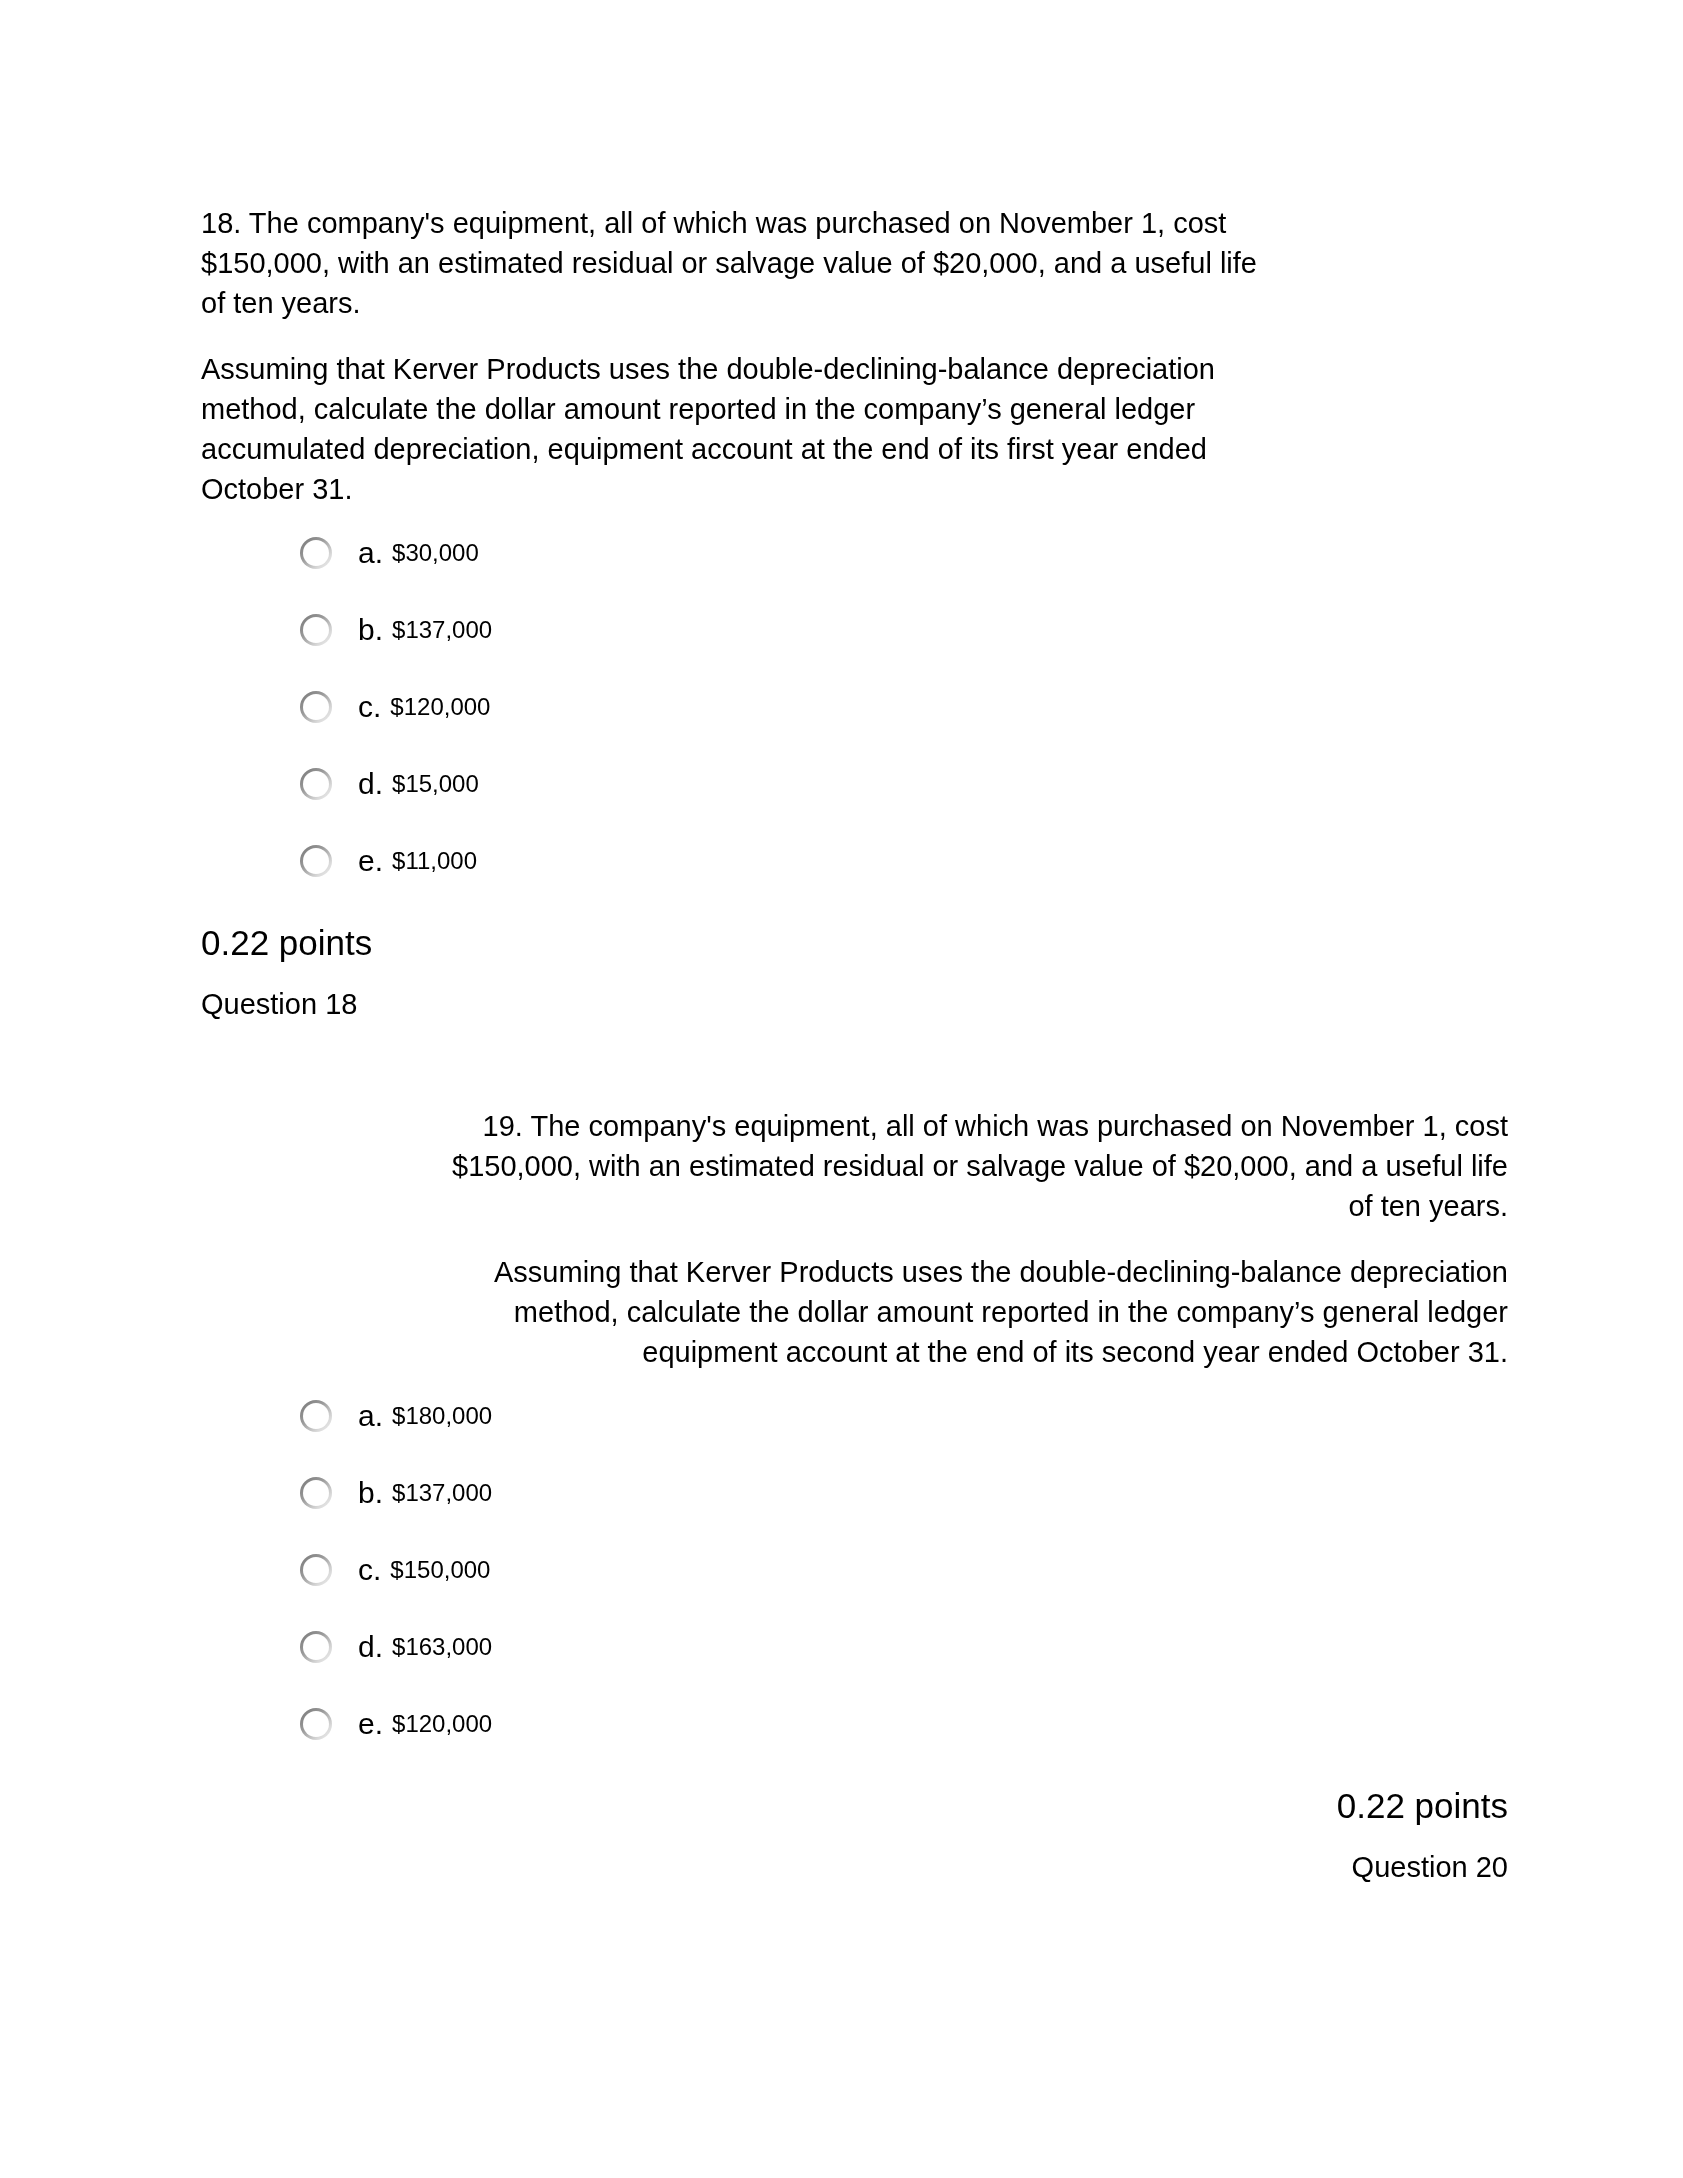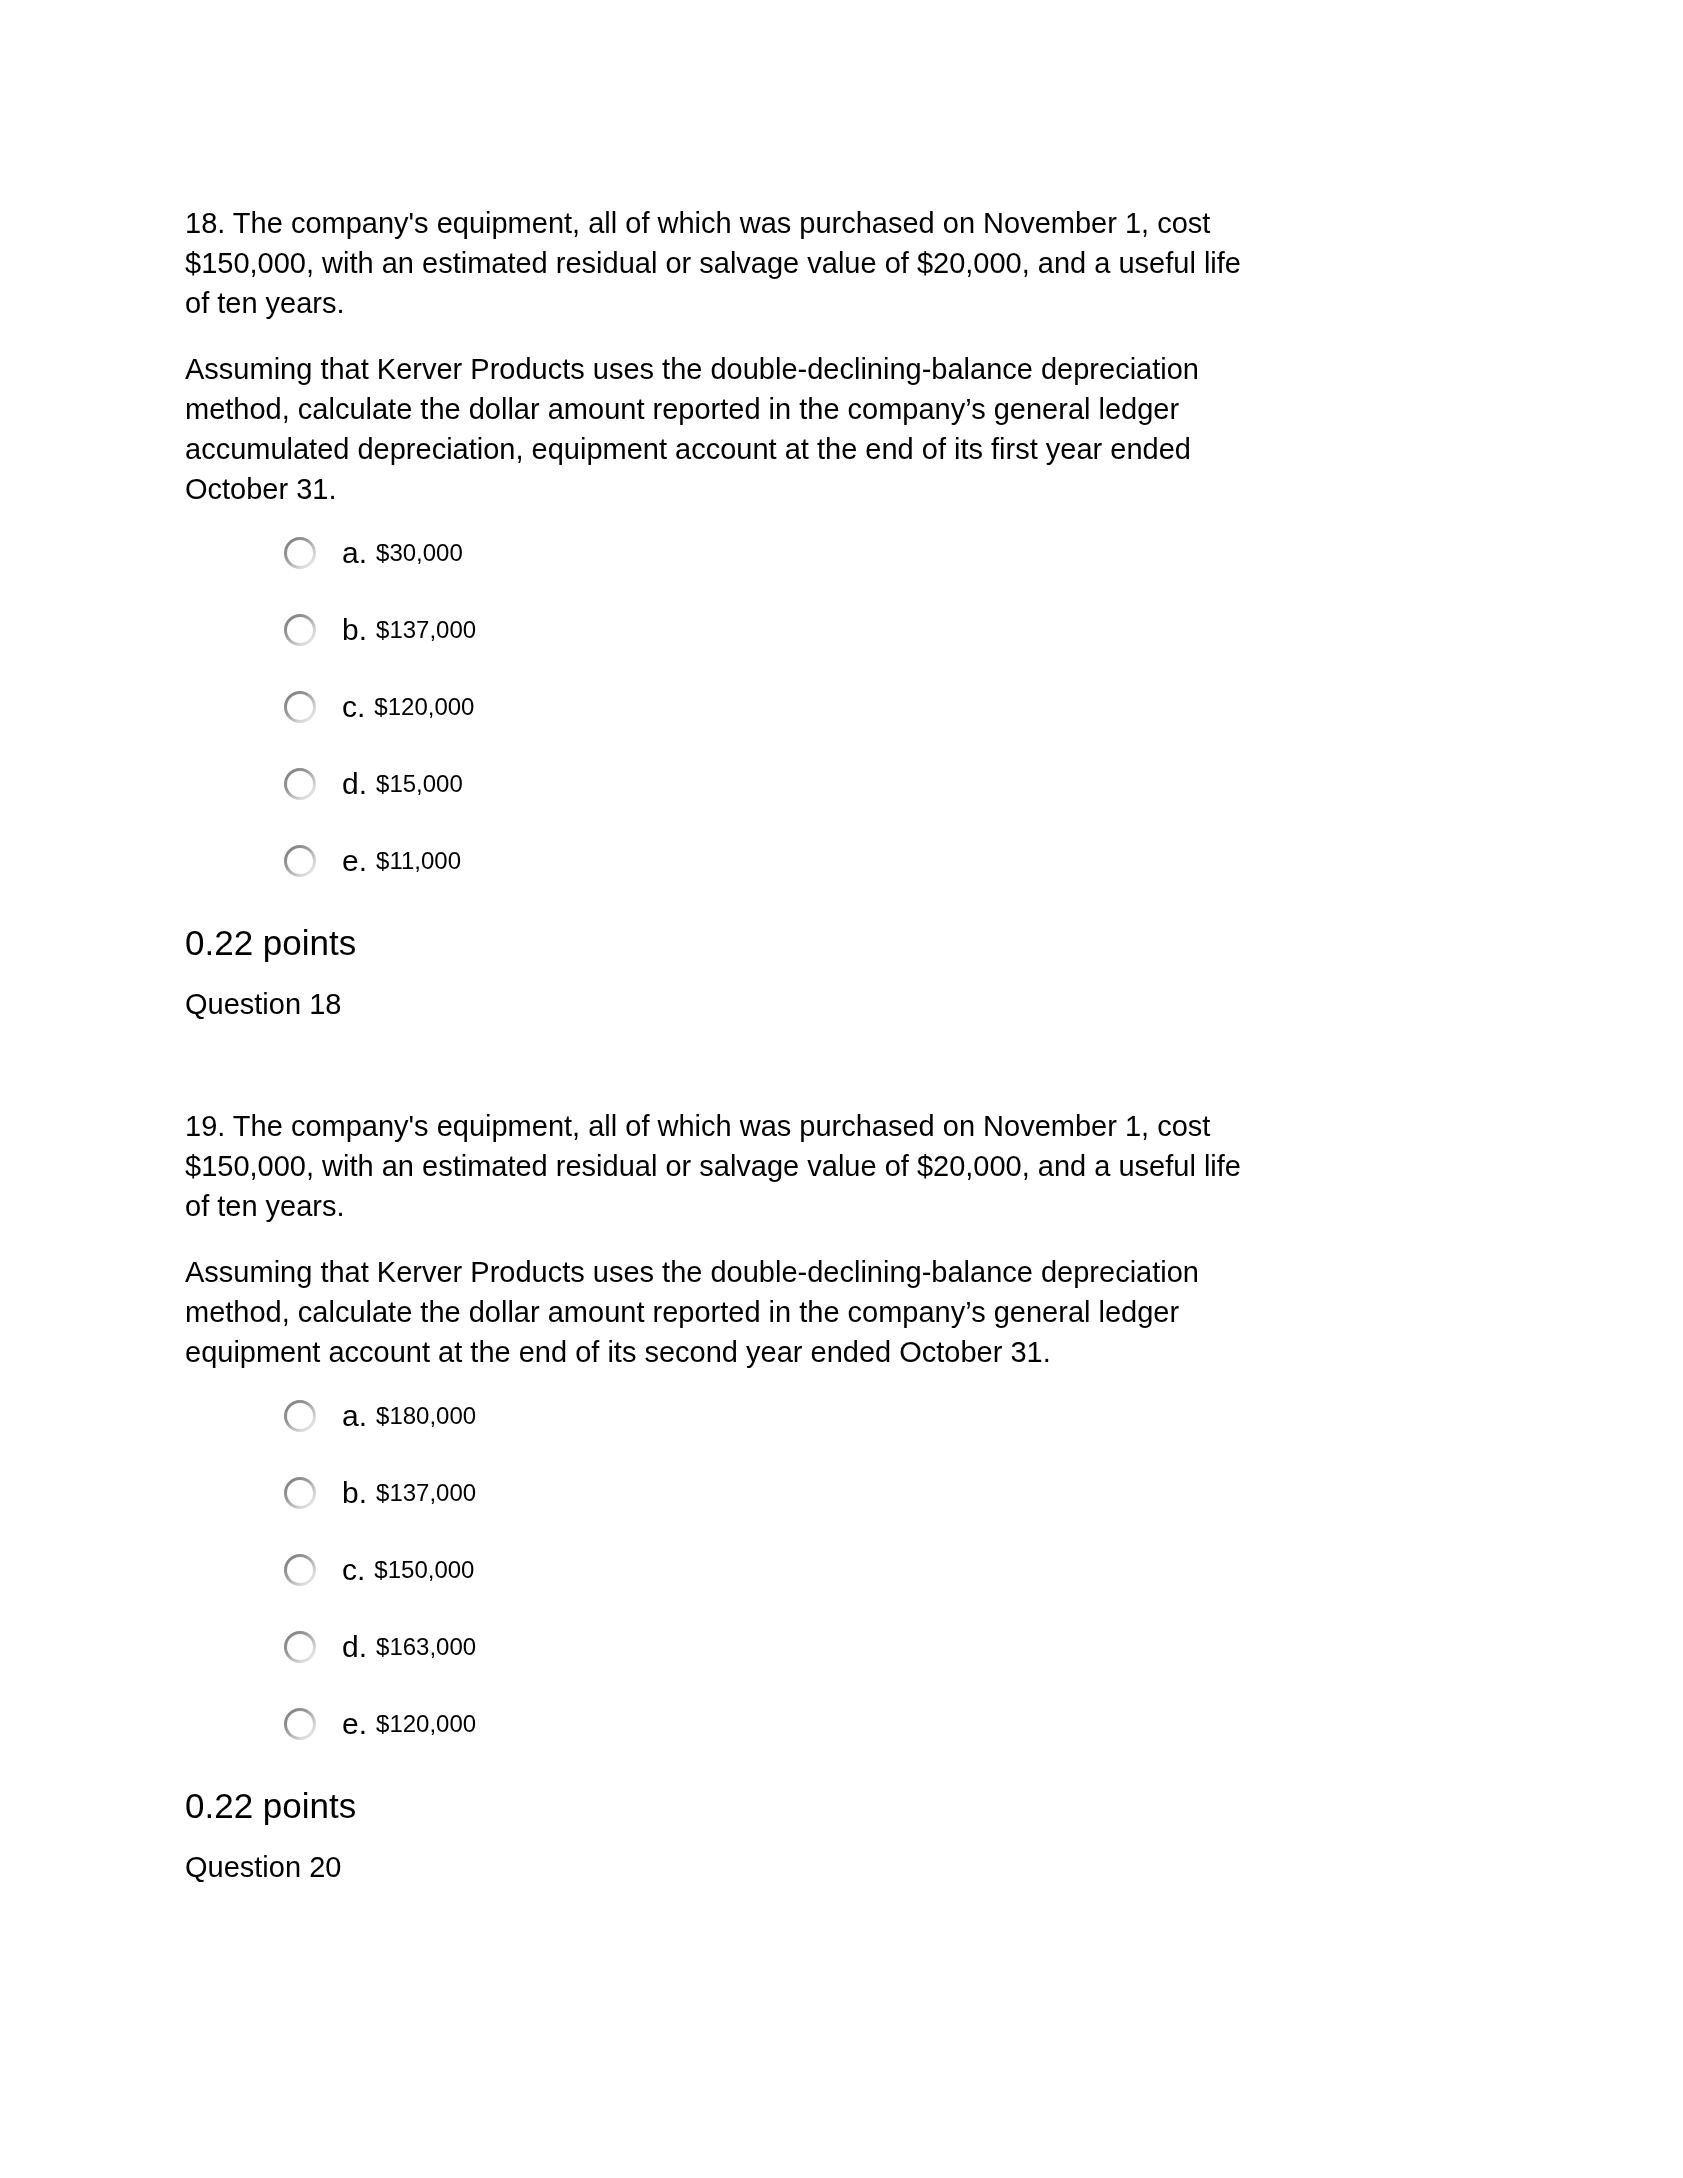--- a/index.html
+++ b/index.html
@@ -9,21 +9,21 @@
   }
   body {
     width: 1683px;
     height: 2178px;
     overflow: hidden;
     font-family: "Liberation Sans", "DejaVu Sans", sans-serif;
     color: #000000;
   }
   .content {
     position: absolute;
-    left: 185px;
+    left: 201px;
     top: 203px;
     width: 1307px;
   }
   .para {
     margin: 0;
     font-size: 29px;
     line-height: 40px;
     white-space: pre-line;
     color: #000000;
   }
@@ -69,20 +69,21 @@
     font-size: 35px;
     line-height: 40px;
   }
   .q-header {
     margin-top: 21px;
     font-size: 29px;
     line-height: 40px;
   }
   .question-block.second {
     margin-top: 82px;
+    text-align: right;
   }
 </style>
 </head>
 <body>
 
 <div class="content">
 
   <section class="question-block first">
     <p class="para first">18. The company's equipment, all of which was purchased on November 1, cost
 $150,000, with an estimated residual or salvage value of $20,000, and a useful life

